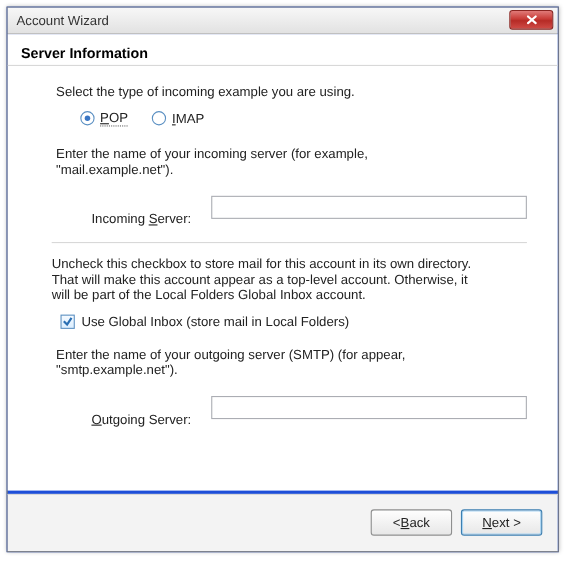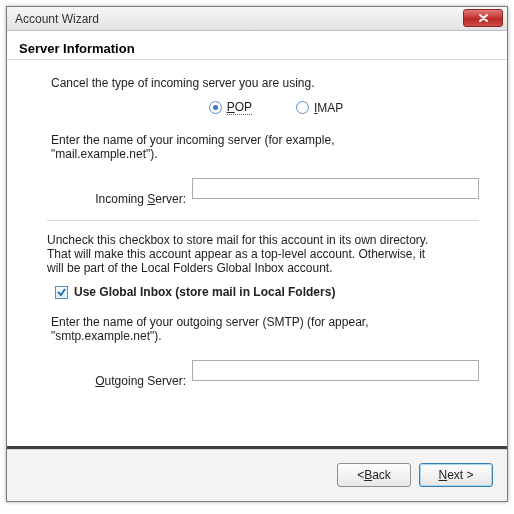--- a/index.html
+++ b/index.html
@@ -12,21 +12,21 @@
     font-size: 12px;
     color: #222;
     background: #fff;
   }
   .window {
     position: absolute;
     left: 6px;
     top: 6px;
     width: 502px;
     height: 496px;
-    background: #404040;
+    background: #1d4ed8;
     border: 1px solid #7a7a7a;
     box-shadow: 0 0 4px rgba(0,0,0,0.3);
   }
   .titlebar {
     height: 24px;
     background: linear-gradient(to bottom, #f7f7f7, #e2e2e2);
     border-bottom: 1px solid #c0c0c0;
     display: flex;
     align-items: center;
     padding-left: 8px;
@@ -68,22 +68,21 @@
   }
   .instr {
     margin-bottom: 10px;
     color: #222;
   }
   .radios {
     margin-left: 22px;
     margin-bottom: 18px;
     display: flex;
     align-items: center;
-    gap: 44px;
-    justify-content: center;
+    gap: 22px;
   }
   .radio-item { display:flex; align-items:center; gap:5px; }
   .radio-circle {
     width: 13px; height: 13px;
     border: 1px solid #5a8fc2;
     border-radius: 50%;
     background: #fff;
     display:flex; align-items:center; justify-content:center;
   }
   .radio-dot {
@@ -96,21 +95,21 @@
   .field-row {
     display:flex;
     align-items:center;
     margin-left: 20px;
     margin-top: 6px;
     margin-bottom: 14px;
     gap: 6px;
   }
   .field-label {
     width: 115px;
-    text-align: right;
+    text-align: center;
     margin-top: 21px;
   }
   .text-input {
     flex: 1;
     height: 21px;
     border: 1px solid #abadb3;
     background:#fff;
     padding: 2px 4px;
     font-family: inherit;
     font-size: 12px;
@@ -120,21 +119,20 @@
     border-top: 1px solid #d8d8d8;
     margin: 4px 0 12px -4px;
   }
   .checkbox-row {
     display:flex;
     align-items:center;
     gap:6px;
     margin-left: 4px;
     margin-top: 8px;
     margin-bottom: 16px;
-    font-weight: bold;
   }
   .checkbox {
     width: 13px; height:13px;
     border:1px solid #5a8fc2;
     background: linear-gradient(to bottom,#f5faff,#dbeeff);
     display:flex;align-items:center;justify-content:center;
   }
   .checkbox svg { display:block; }
   .button-row {
     position: absolute;
@@ -180,21 +178,21 @@
       </svg>
     </div>
   </div>
 
   <div class="heading-row">
     <span class="heading">Server Information</span>
   </div>
 
   <div class="body-area">
 
-    <div class="instr">Cancel the type of incoming server you are using.</div>
+    <div class="instr">Select the type of incoming example you are using.</div>
 
     <div class="radios">
       <label class="radio-item">
         <span class="radio-circle">
             <span class="radio-dot"></span>
           </span>
         <span class="radio-label sel"><span class="u">P</span><span>OP</span></span>
       </label>
       <label class="radio-item">
         <span class="radio-circle"></span>

